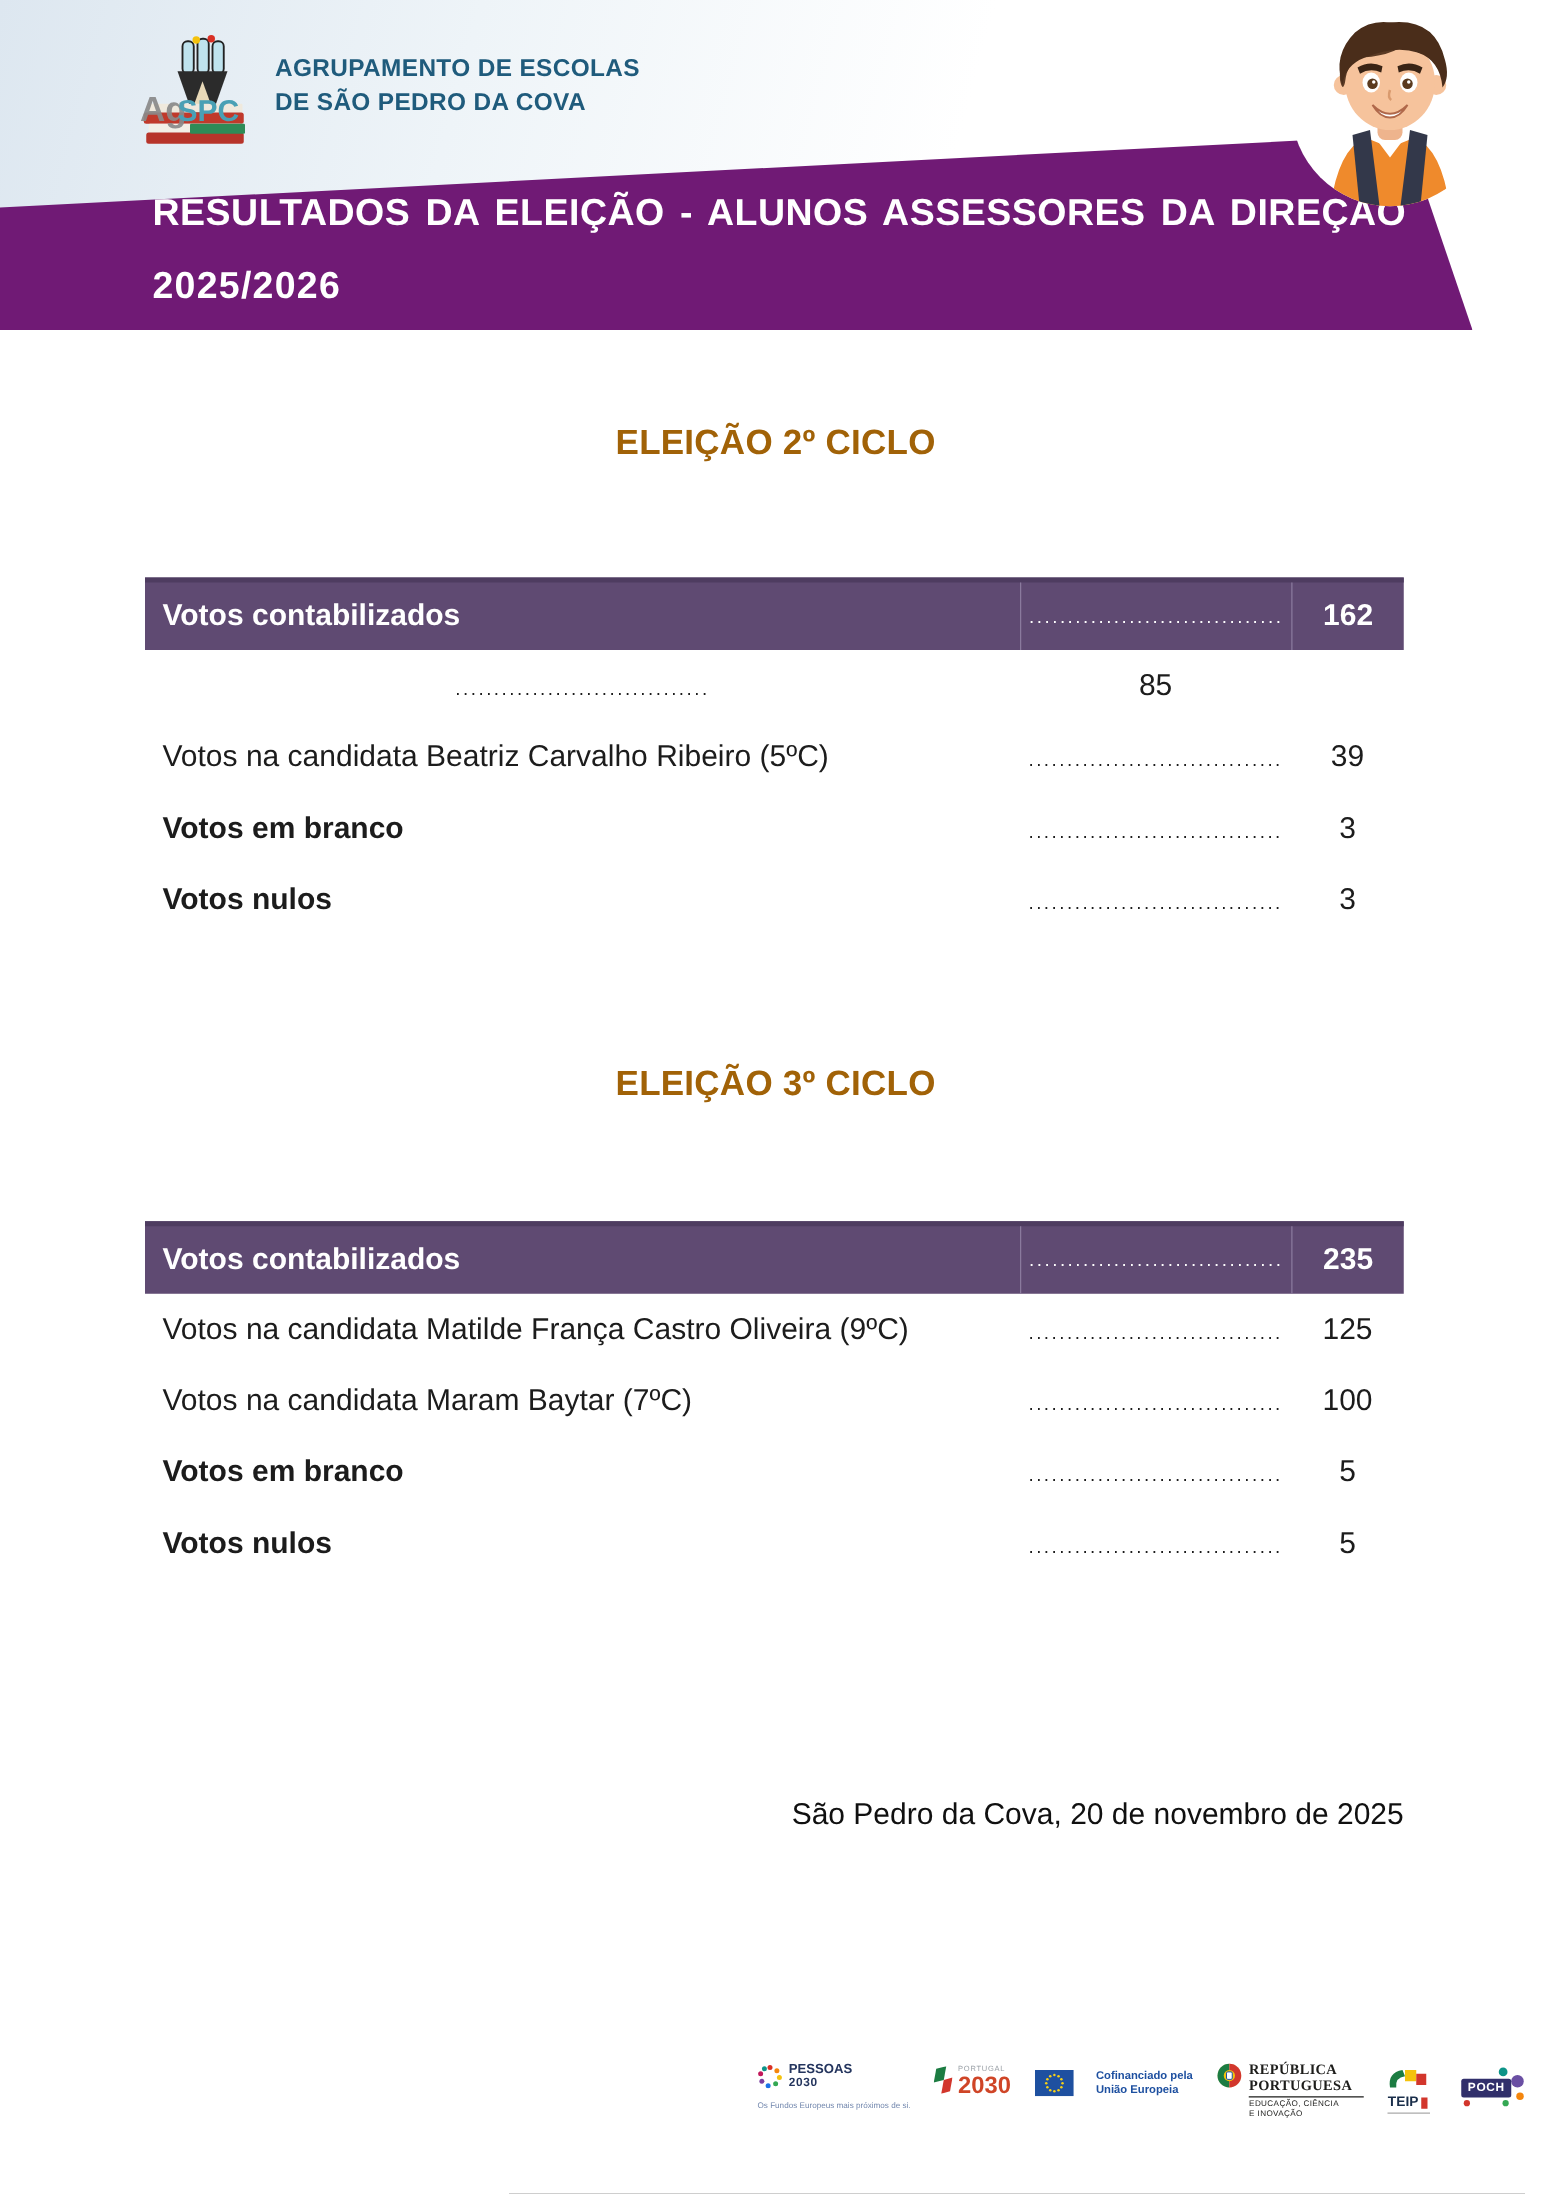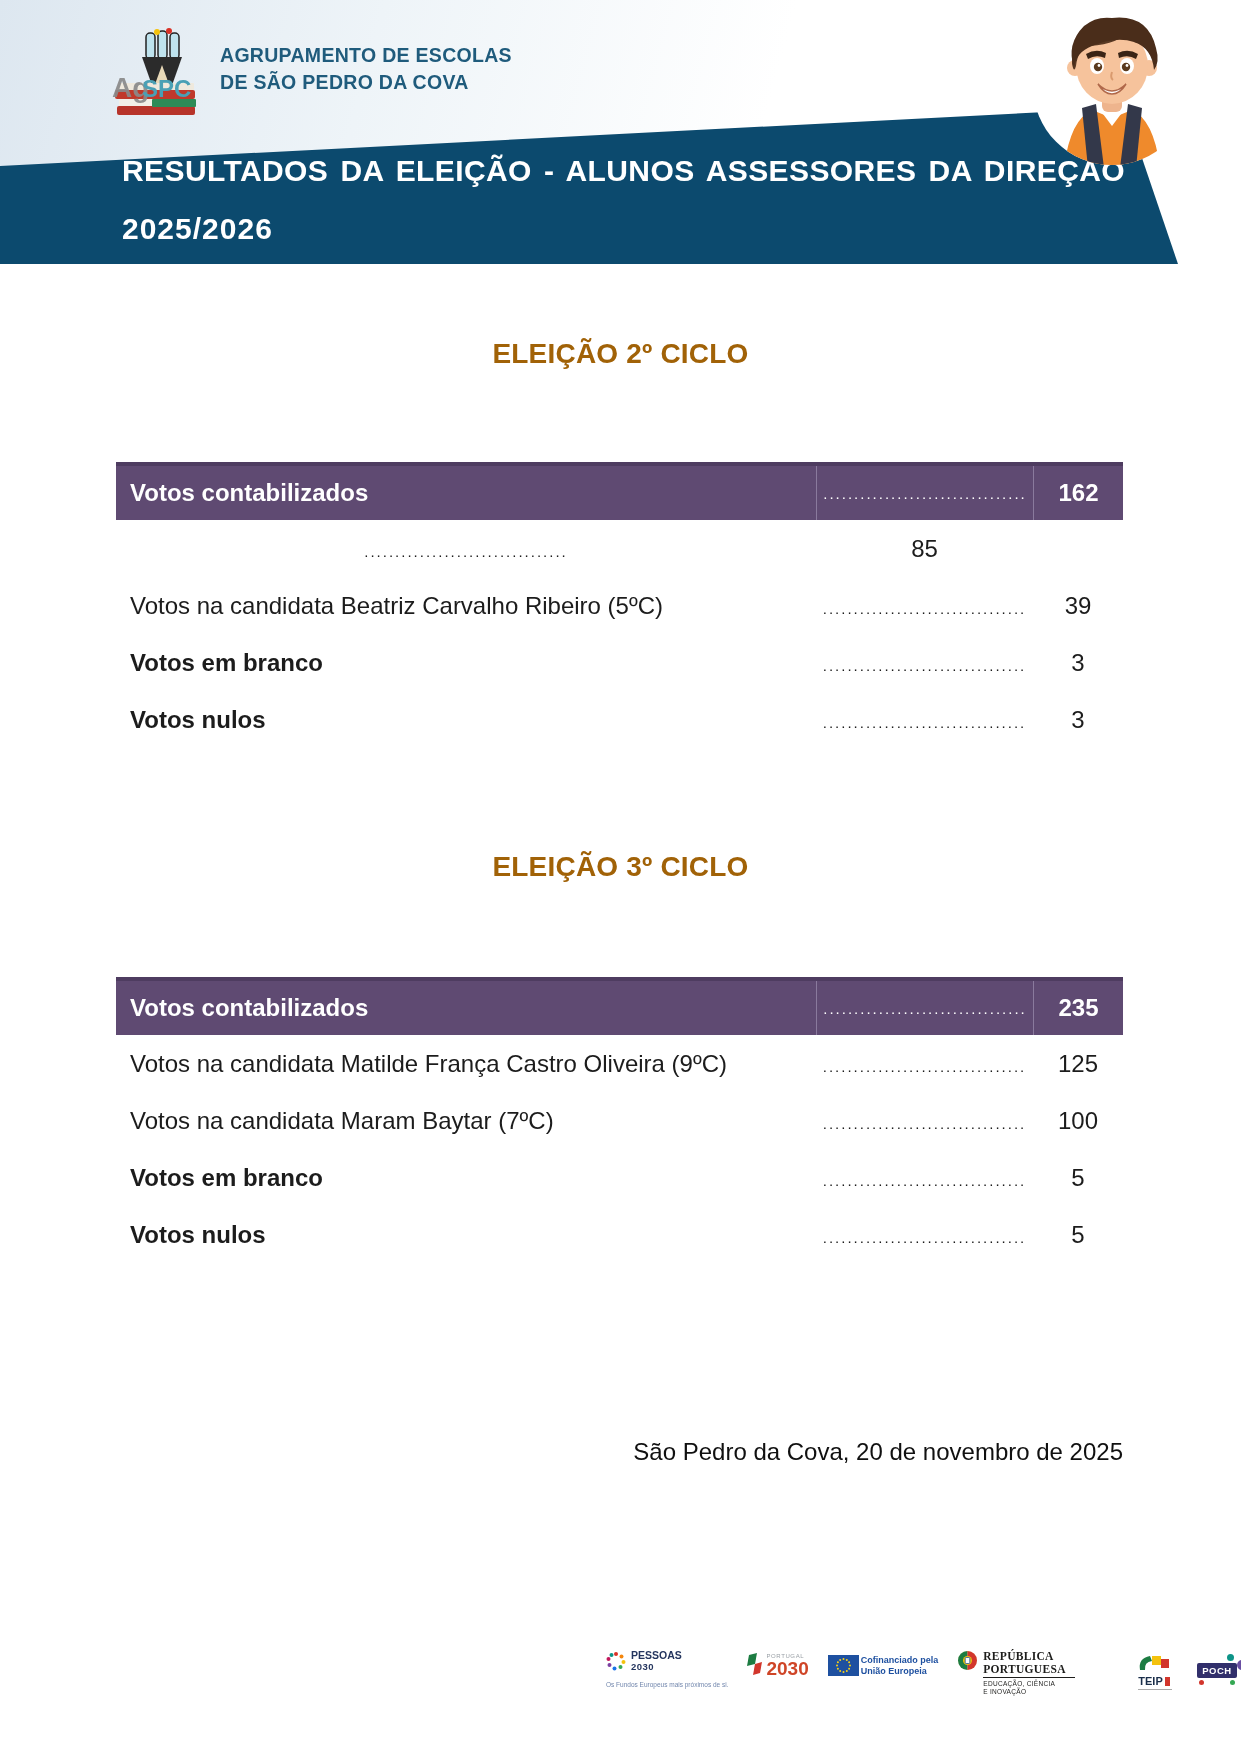--- a/index.html
+++ b/index.html
@@ -7,21 +7,21 @@
         font-family:"Liberation Sans",sans-serif;color:#1a1a1a;}
 
   
   .header-band{position:absolute;left:0;top:0;width:1241px;height:172px;
         background:linear-gradient(105deg,#dde7f0 0%,#eef4f8 30%,#ffffff 62%);}
   .school-logo{position:absolute;left:112px;top:26px;width:100px;height:92px;}
   .school-name{position:absolute;left:220px;top:42px;color:#1f5b7c;font-weight:700;
         font-size:19.5px;line-height:27px;letter-spacing:.3px;}
 
   
-  .banner{position:absolute;left:0;top:100px;width:1241px;height:166px;background:#0c4a6e;
+  .banner{position:absolute;left:0;top:100px;width:1241px;height:166px;background:#701a75;
         clip-path:polygon(0 66px,1125px 8px,1178px 164px,0 164px);}
   .title-l1{position:absolute;left:122px;top:54px;width:1003px;font-weight:700;font-size:30px;
         color:#fff;text-align:justify;text-align-last:justify;letter-spacing:.4px;white-space:nowrap;}
   .title-l2{position:absolute;left:122px;top:112px;font-weight:700;font-size:30px;color:#fff;letter-spacing:1px;}
   .avatar{position:absolute;left:1028px;top:4px;width:168px;height:164px;}
 
   
   .section-heading{position:absolute;left:0;width:1241px;text-align:center;font-weight:700;
         font-size:28px;color:#a16207;letter-spacing:.2px;}
   .h1pos{top:338px;} .h2pos{top:851px;}
@@ -47,27 +47,27 @@
   
   .footer{position:absolute;left:606px;top:1650px;width:500px;display:flex;align-items:flex-start;gap:19px;}
   .flogo{flex:none;}
   .lp-row{display:flex;gap:5px;align-items:center;}
   .lp-name{font-size:10.5px;font-weight:800;color:#24355e;line-height:11px;}
   .lp-year{font-size:9.5px;font-weight:700;color:#24355e;letter-spacing:.5px;line-height:11px;}
   .lp-tag{font-size:6.5px;color:#7287ad;margin-top:9px;white-space:nowrap;}
   .lg-p2030{display:flex;gap:4px;margin-top:3px;}
   .p3-name{font-size:6px;color:#9aa0a6;letter-spacing:.6px;line-height:7px;}
   .p3-year{font-size:19px;font-weight:700;color:#cf4527;line-height:18px;}
-  .lg-eu{display:flex;gap:2px;align-items:flex-start;margin-top:5px;}
+  .lg-eu{display:flex;gap:18px;align-items:flex-end;margin-top:5px;}
   .eu-txt{font-size:9px;font-weight:700;color:#1e50a0;line-height:11px;}
   .lg-rep{display:flex;gap:5px;}
   .rep-main{font-family:"Liberation Serif",serif;font-size:11.5px;font-weight:700;color:#1d1d1b;line-height:12.5px;letter-spacing:.3px;}
   .rep-rule{height:1px;background:#1d1d1b;margin:2px 0 2px 0;width:92px;}
   .rep-sub{font-size:6.5px;color:#1d1d1b;line-height:8px;letter-spacing:.3px;}
-  .lg-teip{margin-top:4px;width:40px;margin-left:44px;}
+  .lg-teip{margin-top:4px;width:40px;}
   .teip-name{font-size:11px;font-weight:800;color:#1a2e4a;line-height:11px;display:flex;align-items:center;gap:2px;}
   .teip-sq{width:5px;height:9px;background:#d2362c;display:inline-block;}
   .teip-rule{height:1px;background:#aaa;width:34px;margin-top:2px;}
   .lg-poch{position:relative;width:52px;height:34px;margin-top:4px;}
   .poch-badge{position:absolute;left:0;top:9px;background:#312f6b;color:#fff;font-size:9.5px;
         font-weight:800;padding:2px 5px;border-radius:2px;letter-spacing:.5px;}
   .pd{position:absolute;border-radius:50%;}
 </style>
 </head>
 <body>

